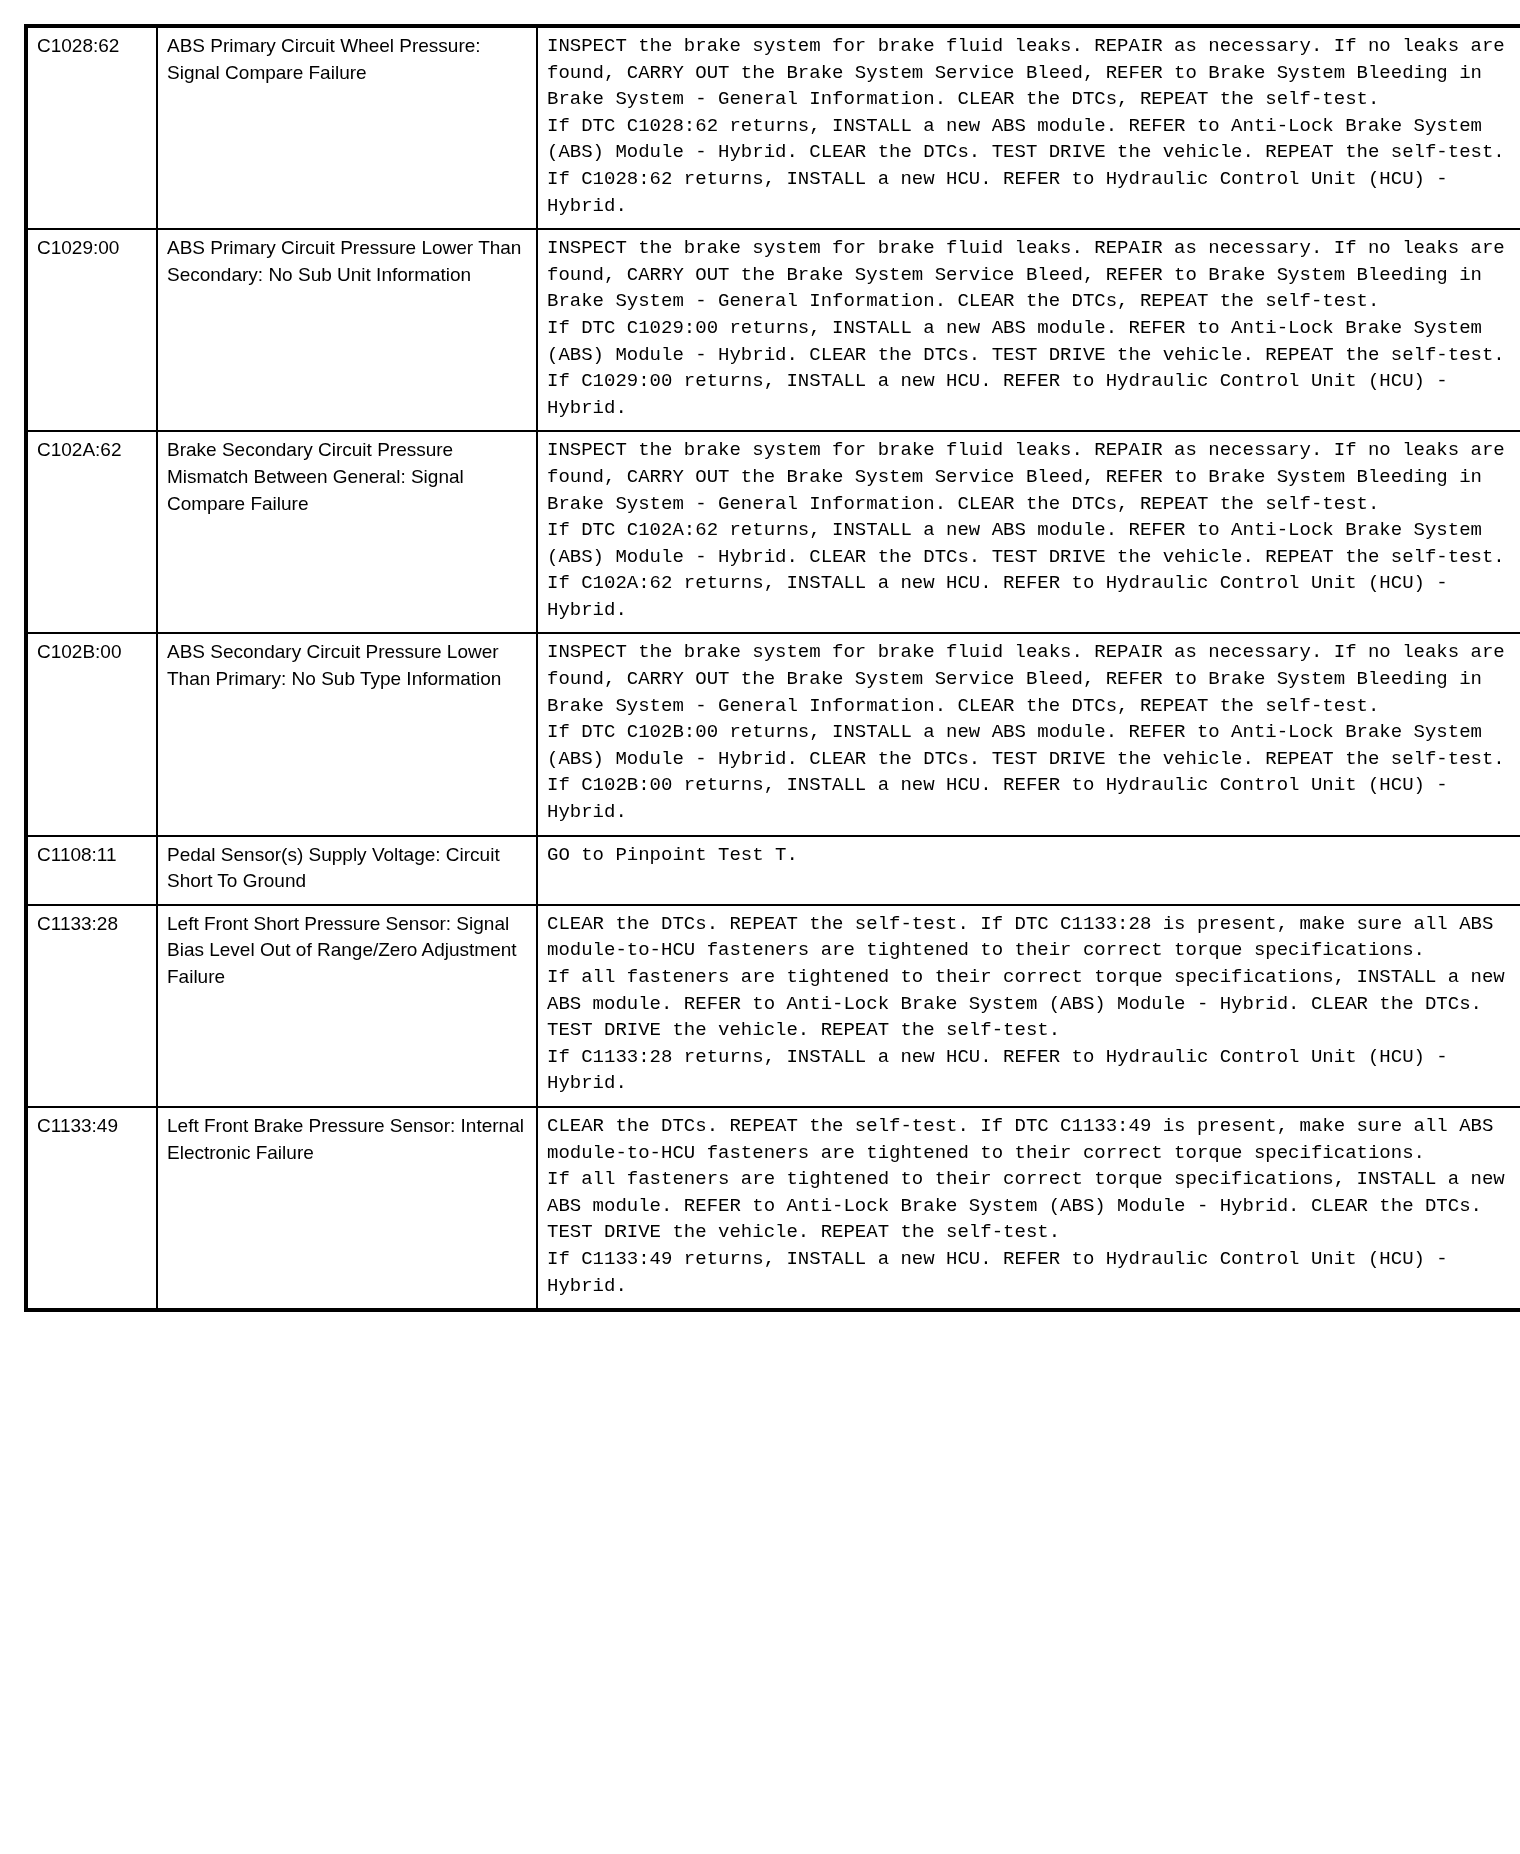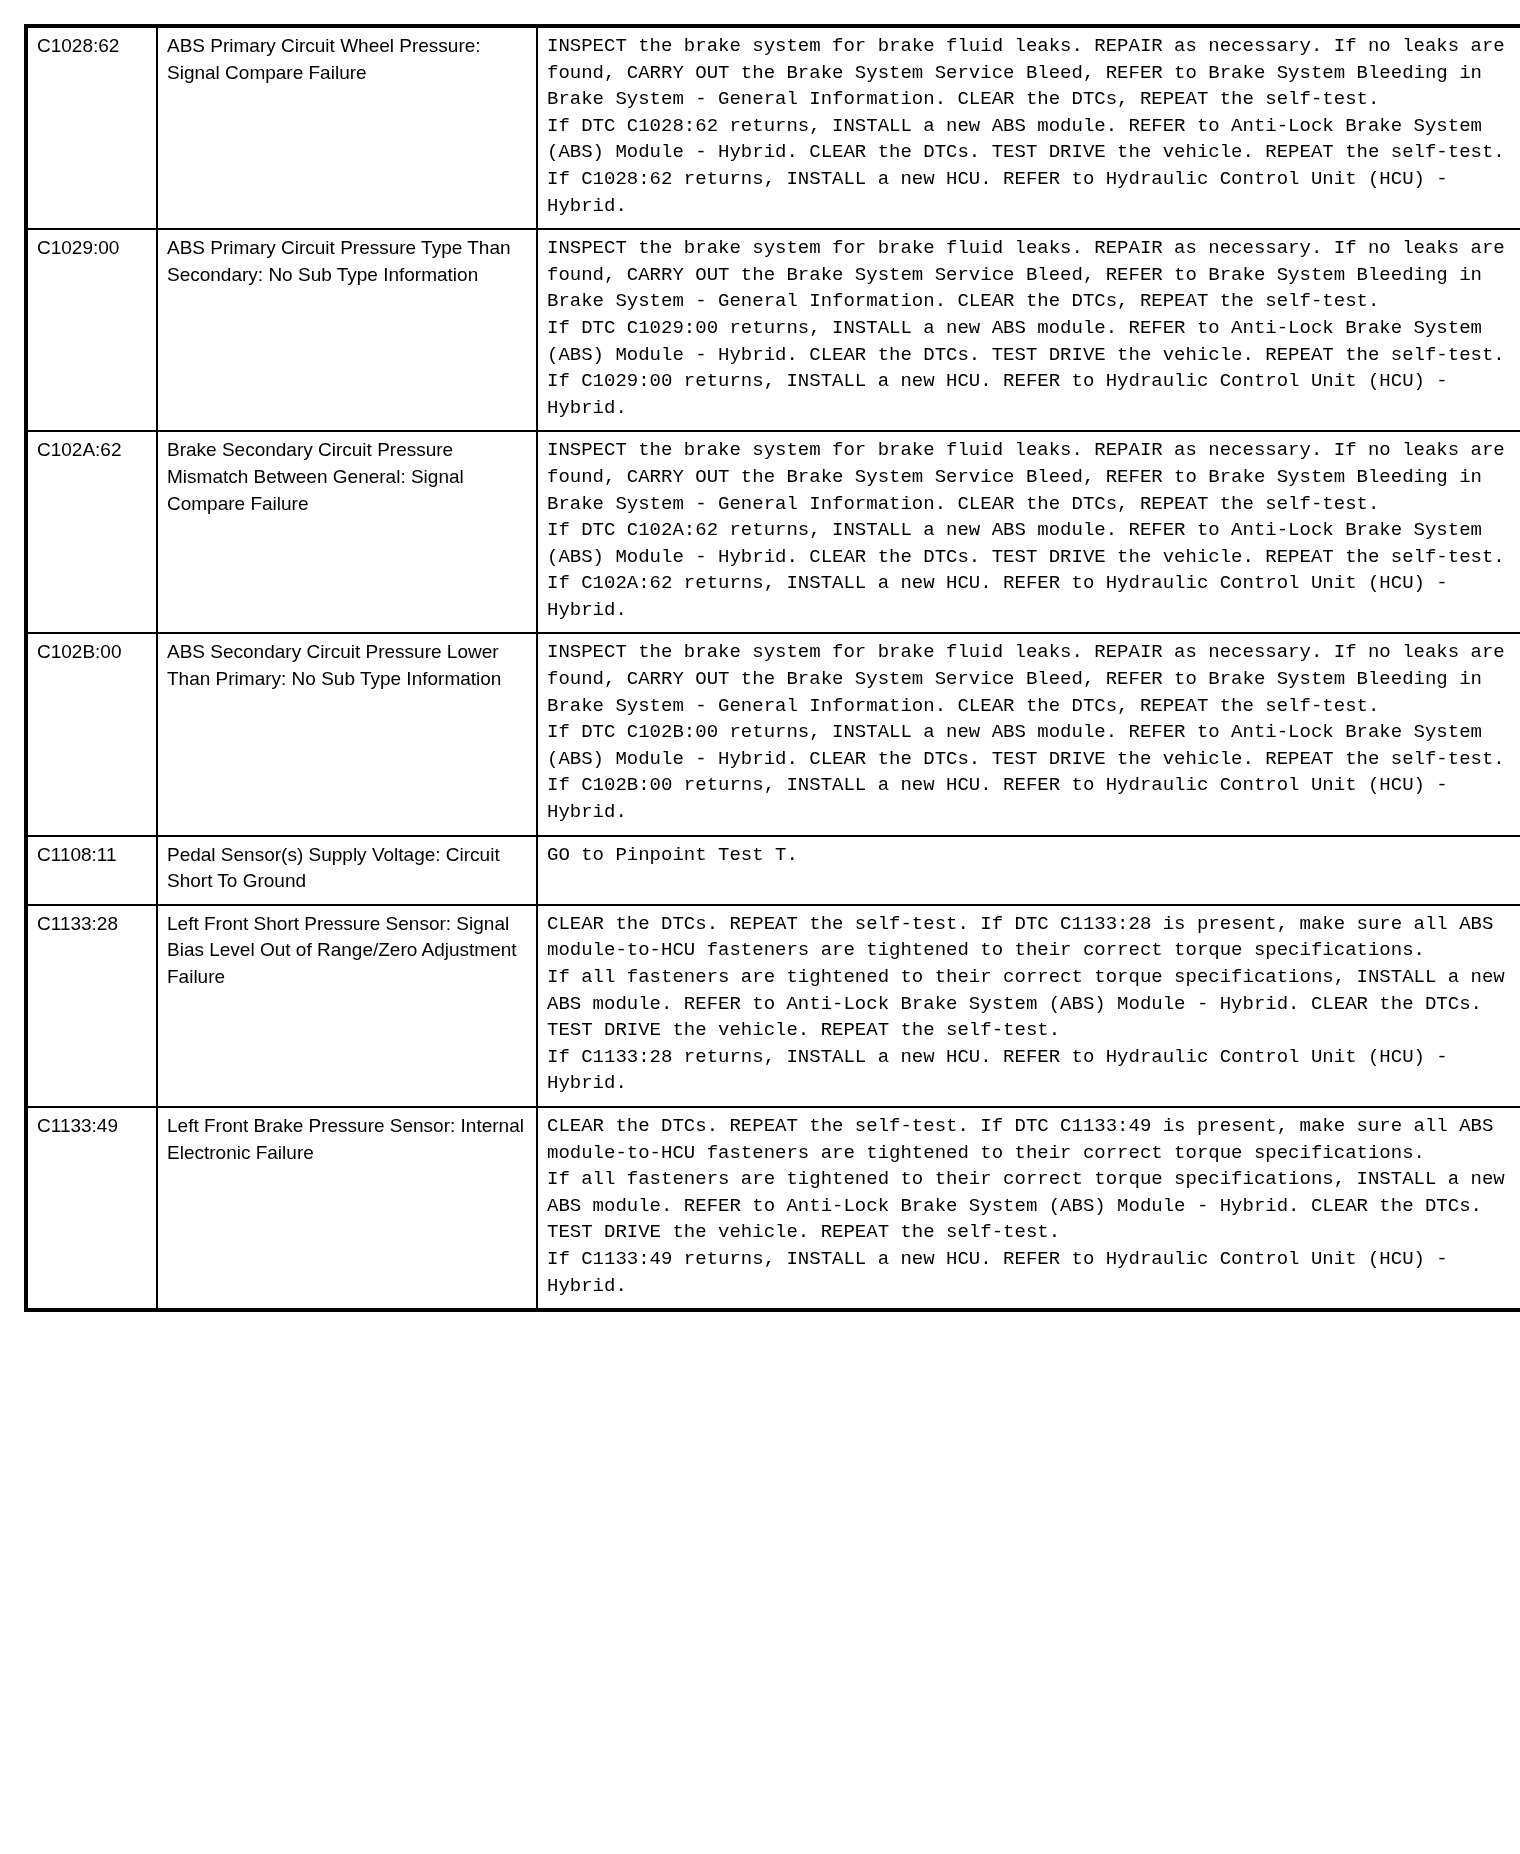--- a/index.html
+++ b/index.html
@@ -42,21 +42,21 @@
     <tbody>
       <tr>
         <td class="code-cell">C1028:62</td>
         <td class="desc-cell">ABS Primary Circuit Wheel Pressure: Signal Compare Failure</td>
         <td class="action-cell">INSPECT the brake system for brake fluid leaks. REPAIR as necessary. If no leaks are found, CARRY OUT the Brake System Service Bleed, REFER to Brake System Bleeding in Brake System - General Information. CLEAR the DTCs, REPEAT the self-test.
 If DTC C1028:62 returns, INSTALL a new ABS module. REFER to Anti-Lock Brake System (ABS) Module - Hybrid. CLEAR the DTCs. TEST DRIVE the vehicle. REPEAT the self-test.
 If C1028:62 returns, INSTALL a new HCU. REFER to Hydraulic Control Unit (HCU) - Hybrid.</td>
       </tr>
       <tr>
         <td class="code-cell">C1029:00</td>
-        <td class="desc-cell">ABS Primary Circuit Pressure Type Than Secondary: No Sub Type Information</td>
+        <td class="desc-cell">ABS Primary Circuit Pressure Lower Than Secondary: No Sub Unit Information</td>
         <td class="action-cell">INSPECT the brake system for brake fluid leaks. REPAIR as necessary. If no leaks are found, CARRY OUT the Brake System Service Bleed, REFER to Brake System Bleeding in Brake System - General Information. CLEAR the DTCs, REPEAT the self-test.
 If DTC C1029:00 returns, INSTALL a new ABS module. REFER to Anti-Lock Brake System (ABS) Module - Hybrid. CLEAR the DTCs. TEST DRIVE the vehicle. REPEAT the self-test.
 If C1029:00 returns, INSTALL a new HCU. REFER to Hydraulic Control Unit (HCU) - Hybrid.</td>
       </tr>
       <tr>
         <td class="code-cell">C102A:62</td>
         <td class="desc-cell">Brake Secondary Circuit Pressure Mismatch Between General: Signal Compare Failure</td>
         <td class="action-cell">INSPECT the brake system for brake fluid leaks. REPAIR as necessary. If no leaks are found, CARRY OUT the Brake System Service Bleed, REFER to Brake System Bleeding in Brake System - General Information. CLEAR the DTCs, REPEAT the self-test.
 If DTC C102A:62 returns, INSTALL a new ABS module. REFER to Anti-Lock Brake System (ABS) Module - Hybrid. CLEAR the DTCs. TEST DRIVE the vehicle. REPEAT the self-test.
 If C102A:62 returns, INSTALL a new HCU. REFER to Hydraulic Control Unit (HCU) - Hybrid.</td>

